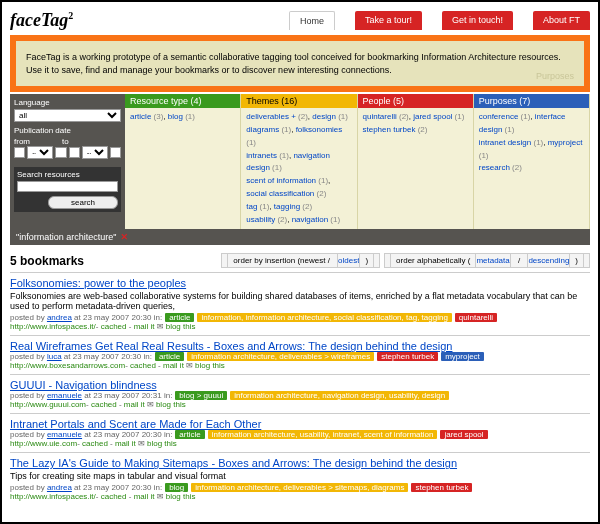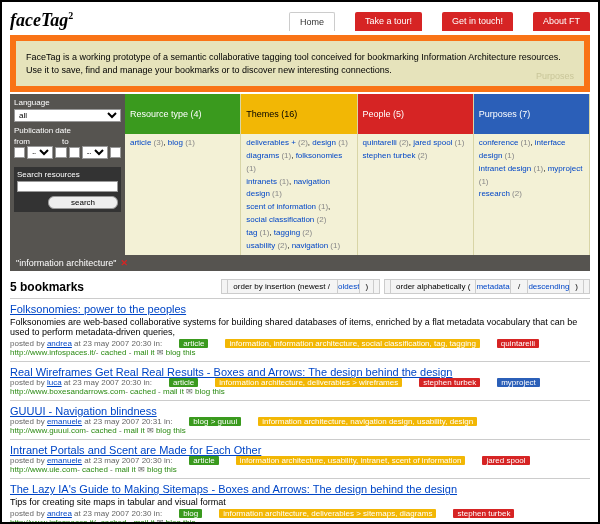--- a/index.html
+++ b/index.html
@@ -1,57 +1,57 @@
 <!DOCTYPE html>
 <html><head>
 <meta charset="utf-8">
 <style>
 *{box-sizing:border-box;margin:0;padding:0}
 body{font-family:Arial,Helvetica,sans-serif;font-size:9px;background:#fff;color:#000;width:600px;height:524px;border:2px solid #000;padding:8px;overflow:hidden}
-.top{display:flex;align-items:flex-end;justify-content:space-between;margin-bottom:4px}
+.top{display:flex;align-items:center;justify-content:space-between;margin-bottom:4px}
 .logo{font-family:Georgia,serif;font-size:18px;font-style:italic;font-weight:bold}
 .logo sup{font-size:10px;font-style:normal}
 .nav{display:flex;gap:20px}
 .nav a{padding:4px 10px;color:#fff;font-size:9px;text-decoration:none;border-radius:2px 2px 0 0}
 .nav .home{background:#fff;color:#333;border:1px solid #ccc;border-bottom:none}
 .nav .red{background:#d62424}
 .banner{background:#e6e3bb;border:6px solid #f97316;padding:10px;font-size:9px;line-height:1.4;position:relative;margin-bottom:2px}
 .banner .faint{position:absolute;right:10px;bottom:4px;color:#c9c699;font-size:9px}
 .mid{display:flex;gap:0}
 .side{width:115px;background:#565450;color:#fff;padding:4px;font-size:8px}
 .side label{display:block;margin-bottom:2px;font-size:8px}
 .side select,.side input[type=text]{width:100%;font-size:8px;margin-bottom:4px;background:#fff;color:#000;border:1px solid #999}
 .dates{display:flex;gap:2px;align-items:center}
 .dates input{width:20px}
 .dates select{width:26px}
 .side .srch{background:#333;padding:3px;margin-top:4px}
 .side button{float:right;font-size:8px;padding:1px 22px;background:#eee;border:1px solid #999;border-radius:6px}
 .facets{flex:1;display:flex}
 .col{flex:1;border-right:1px solid #d8d5a6;background:#f3f1d6;padding:0}
-.col h4{color:#fff;padding:15px 5px;font-size:9px;font-weight:normal}
+.col h4{color:#fff;padding:2px 5px;font-size:9px;font-weight:normal}
 .col .body{padding:3px 5px;font-size:8px;line-height:1.6}
 .col a{color:#0046c7;text-decoration:none}
 .col .cnt{color:#888}
 .h-green{background:#3a9a1e}
 .h-yellow{background:#f2b705;color:#000!important}
 .h-red{background:#d62424}
 .h-blue{background:#2b5fb8}
 .filterbar{background:#565450;color:#fff;padding:3px 6px;font-size:9px;margin-top:0;display:flex;align-items:center;gap:4px}
 .filterbar .x{color:#d62424;font-weight:bold;cursor:pointer}
 .results{margin-top:8px}
 .rhead{display:flex;justify-content:space-between;align-items:center;margin-bottom:4px}
 .rhead h3{font-size:12px}
 .orders{display:flex;gap:4px;font-size:8px}
 .orders span{border:1px solid #ccc;padding:2px 5px;background:#f4f4f4}
 .orders a{color:#0046c7;text-decoration:none}
 .bm{border-top:1px solid #ccc;padding:4px 0}
 .bm h5{font-size:11px;font-weight:normal}
 .bm h5 a{color:#0046c7;text-decoration:underline}
 .bm .desc{font-size:9px;margin:2px 0}
-.bm .meta{font-size:8px;color:#666;display:flex;flex-wrap:wrap;gap:17px;align-items:center}
+.bm .meta{font-size:8px;color:#666;display:flex;flex-wrap:wrap;gap:3px;align-items:center}
 .bm .meta a{color:#0046c7;text-decoration:underline}
 .tag{padding:0 4px;color:#fff;font-size:8px;border-radius:1px}
 .t-green{background:#3a9a1e}
 .t-yellow{background:#f2b705}
 .t-red{background:#d62424}
 .t-blue{background:#2b5fb8}
 .url a{color:#2a8a12;text-decoration:none}
 .url{font-size:8px;color:#666}
 </style>
 </head>

